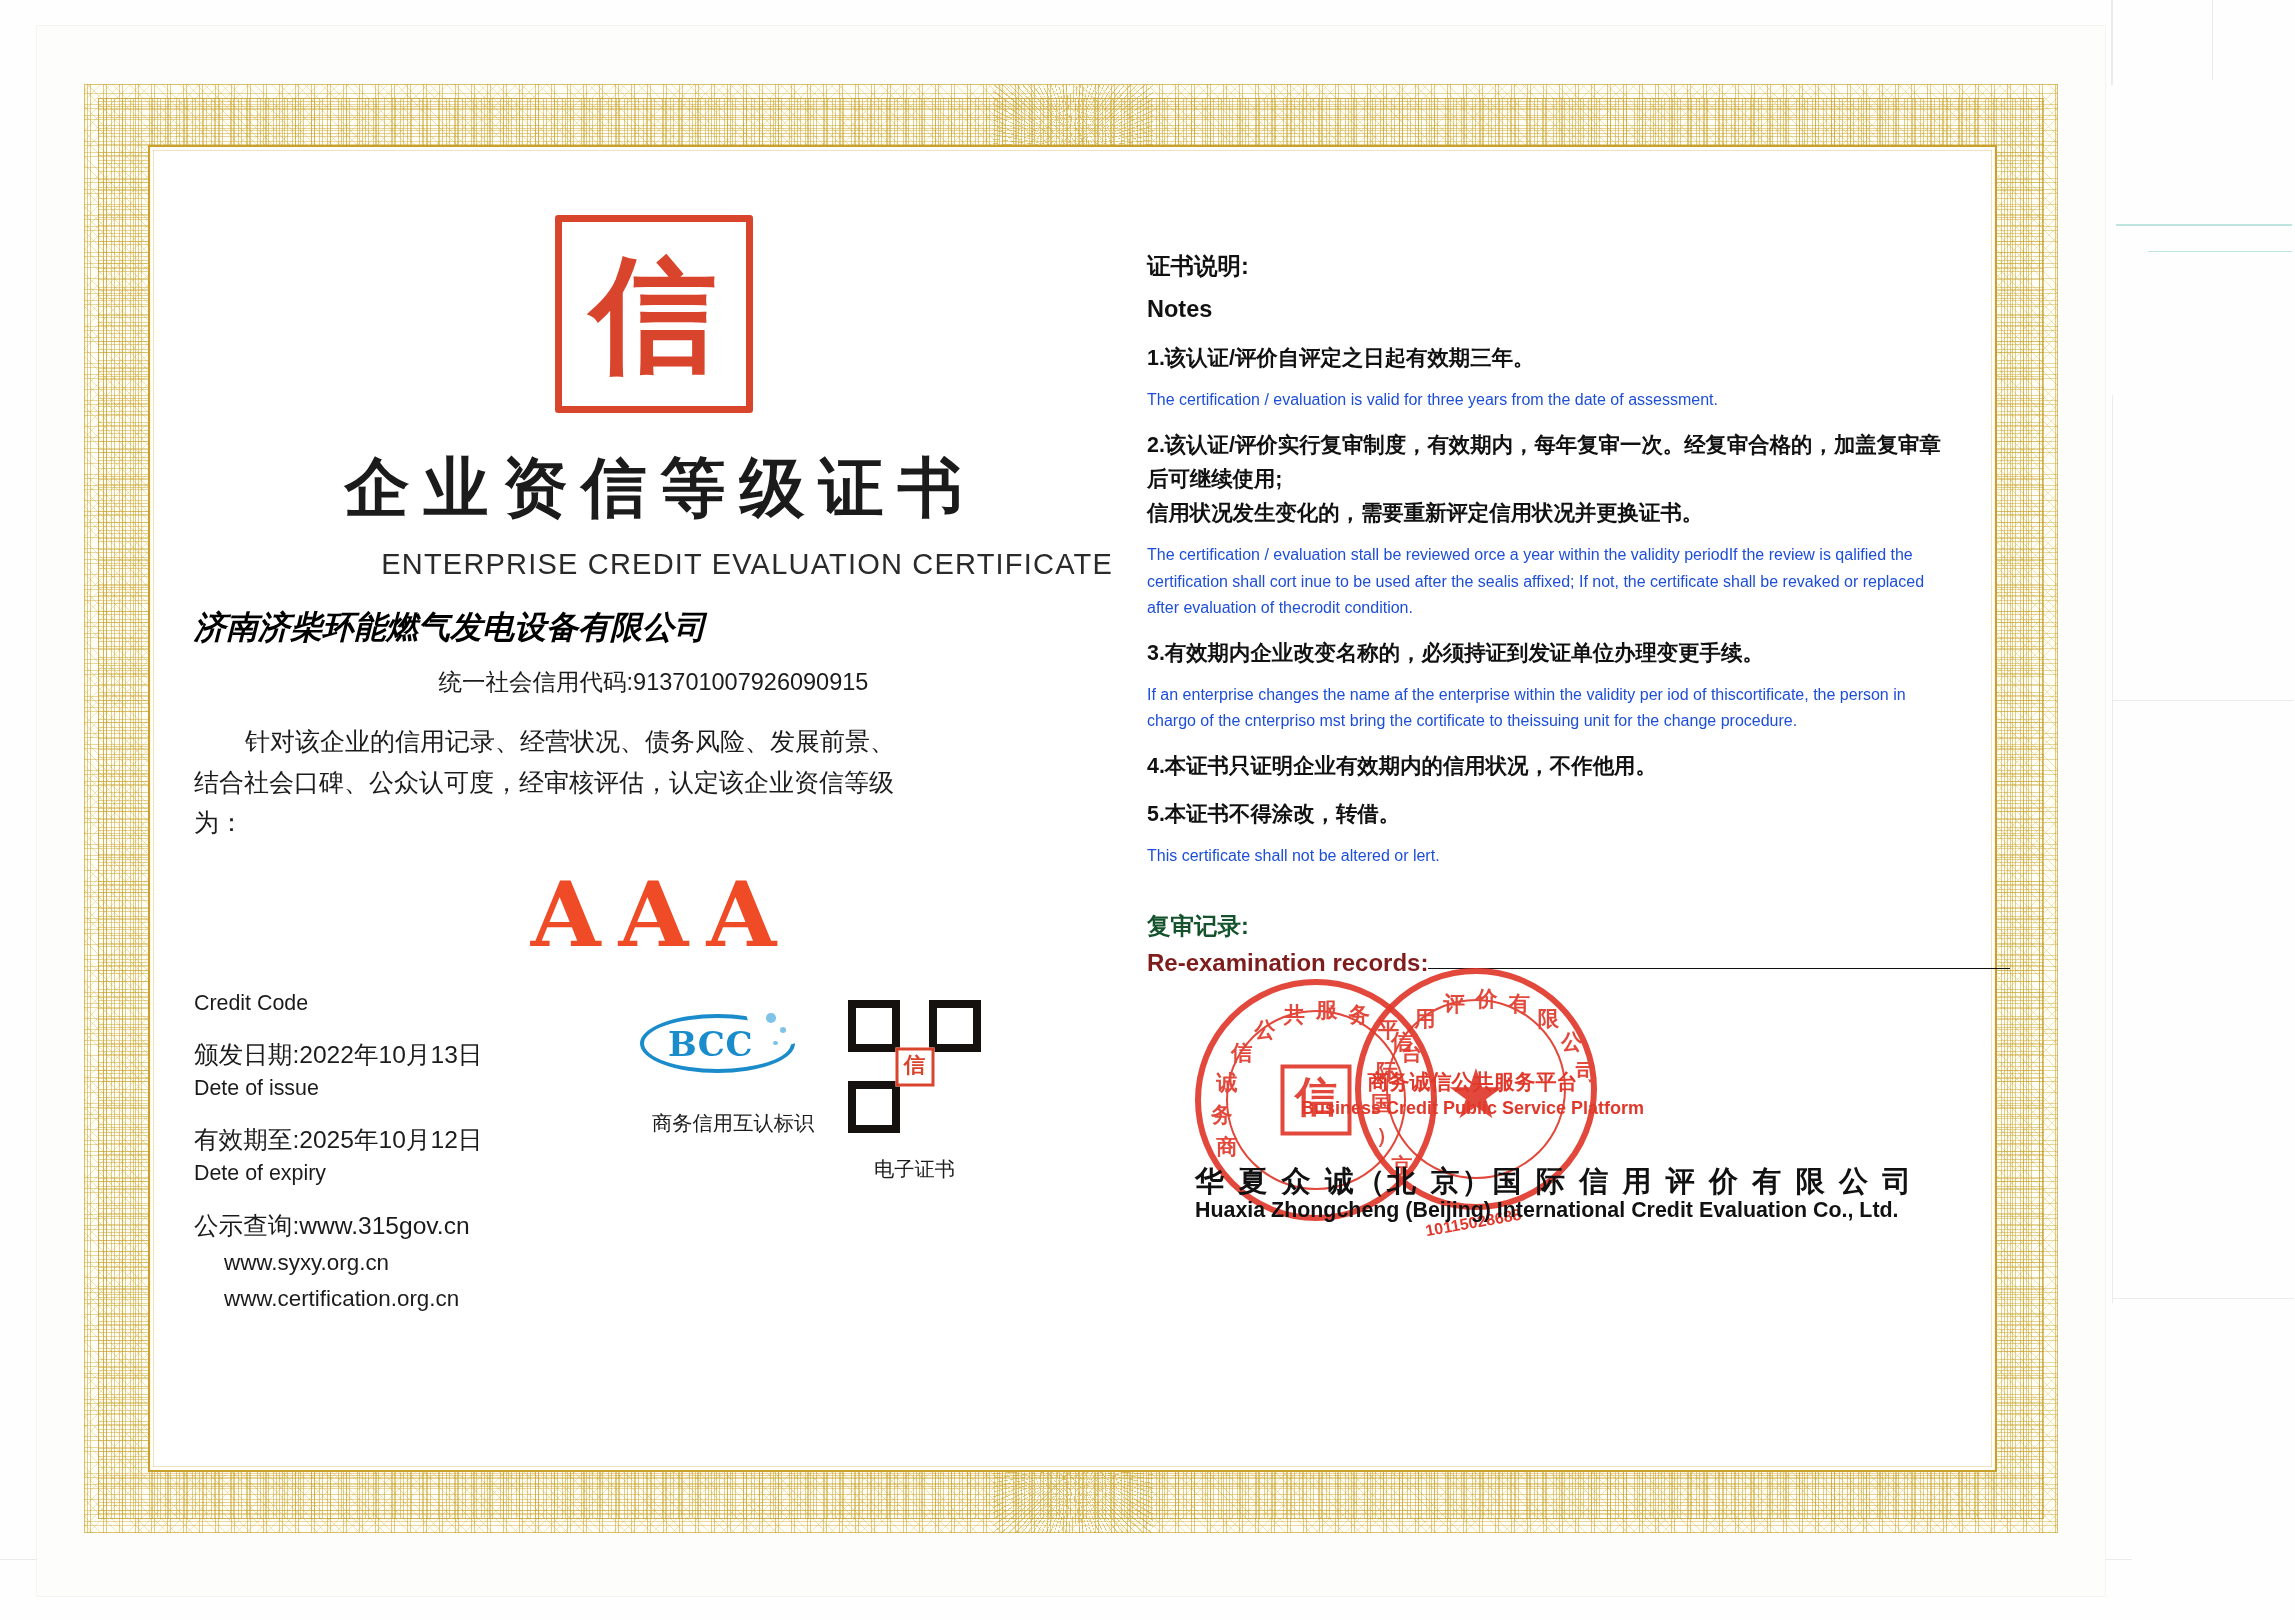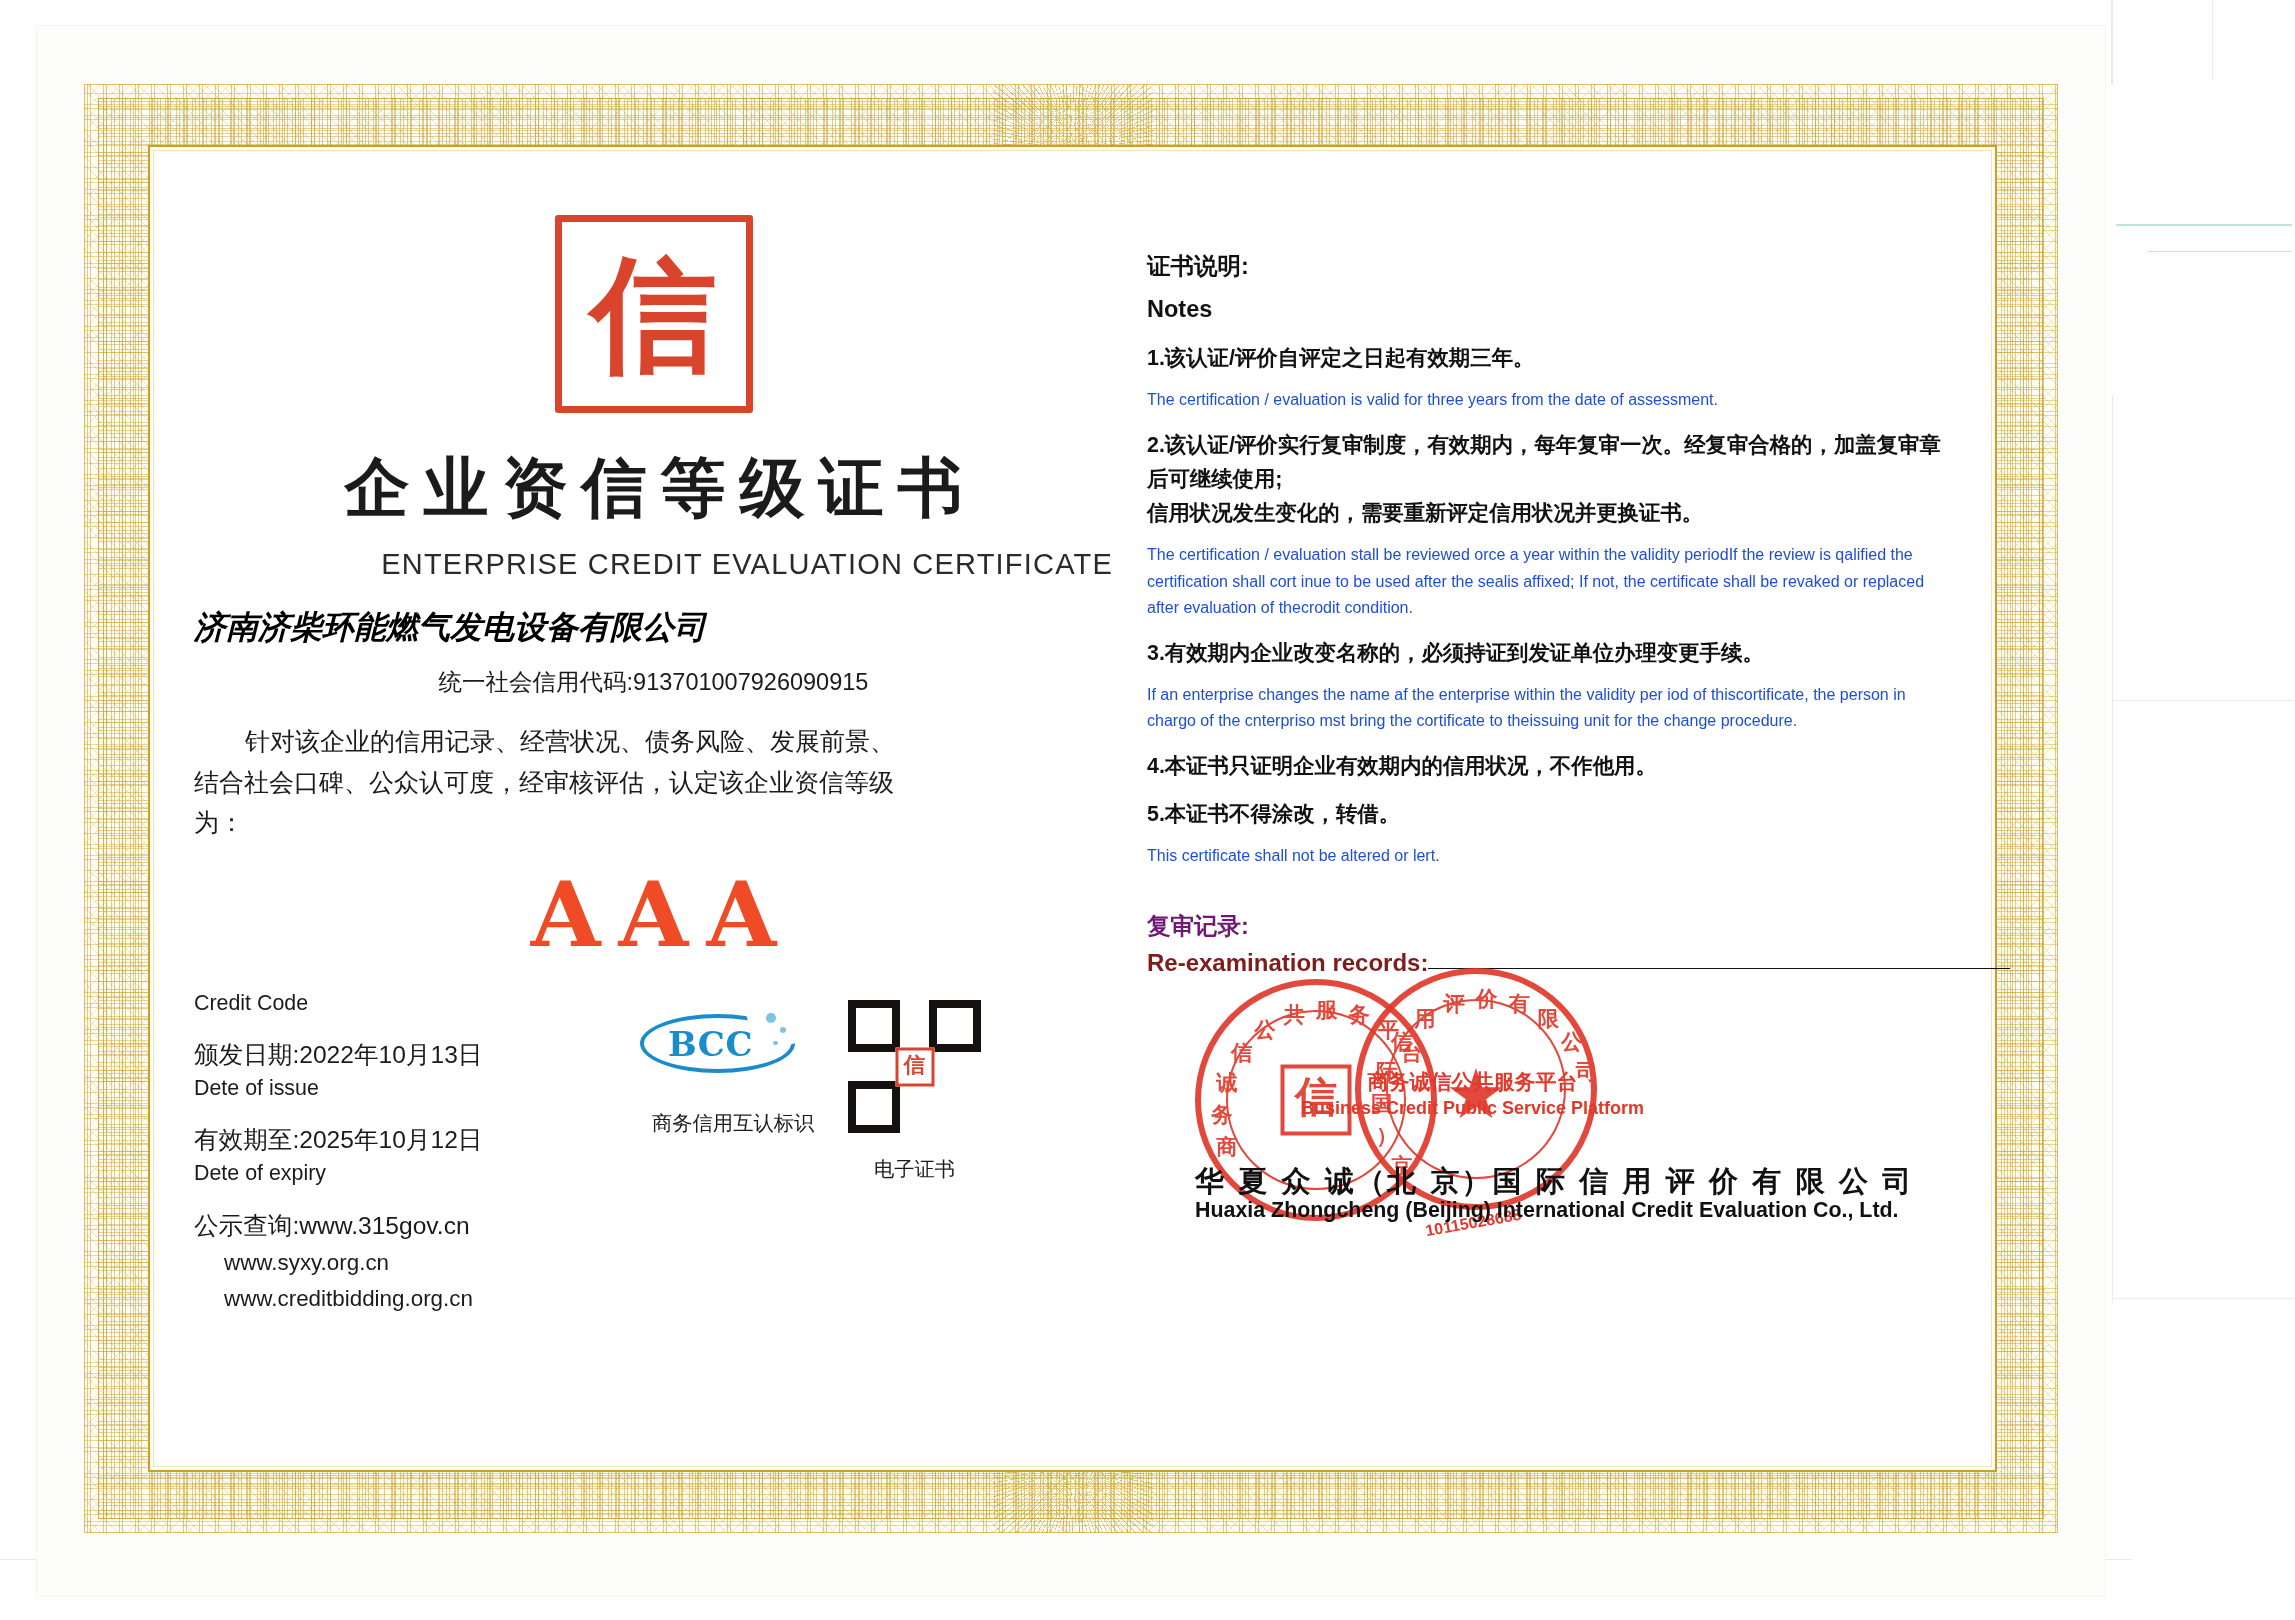--- a/index.html
+++ b/index.html
@@ -339,21 +339,21 @@
     line-height: 1.66;
     color: #1d4ed8;
     margin: 11.8px 0 0 0;
   }
   .reexam {
     margin-top: 40px;
   }
   .reexam .cn {
     font-size: 23.5px;
     font-weight: 700;
-    color: #701a75;
+    color: #14532d;
   }
   .reexam .en {
     font-size: 24px;
     font-weight: 700;
     color: #7f1d1d;
     margin-top: 7px;
     white-space: nowrap;
   }
   .reexam .rule {
     display: inline-block;
@@ -529,21 +529,21 @@
         </div>
 
         <div class="field">
           <div class="line1">有效期至:2025年10月12日</div>
           <div class="line2">Dete of expiry</div>
         </div>
 
         <div class="field">
           <div class="line1">公示查询:www.315gov.cn</div>
           <div class="line3">www.syxy.org.cn</div>
-          <div class="line3">www.creditbidding.org.cn</div>
+          <div class="line3">www.certification.org.cn</div>
         </div>
       </div>
 
       <div class="badges">
         <div class="bcc">
           <div class="bcc-ellipse"></div>
           <div class="bcc-text">BCC</div>
           <div class="bcc-dots">
             <i style="left:126px; top:7.5px; width:9.6px; height:9.6px;"></i>
             <i style="left:140px; top:21.4px; width:6.4px; height:6.4px;"></i>

